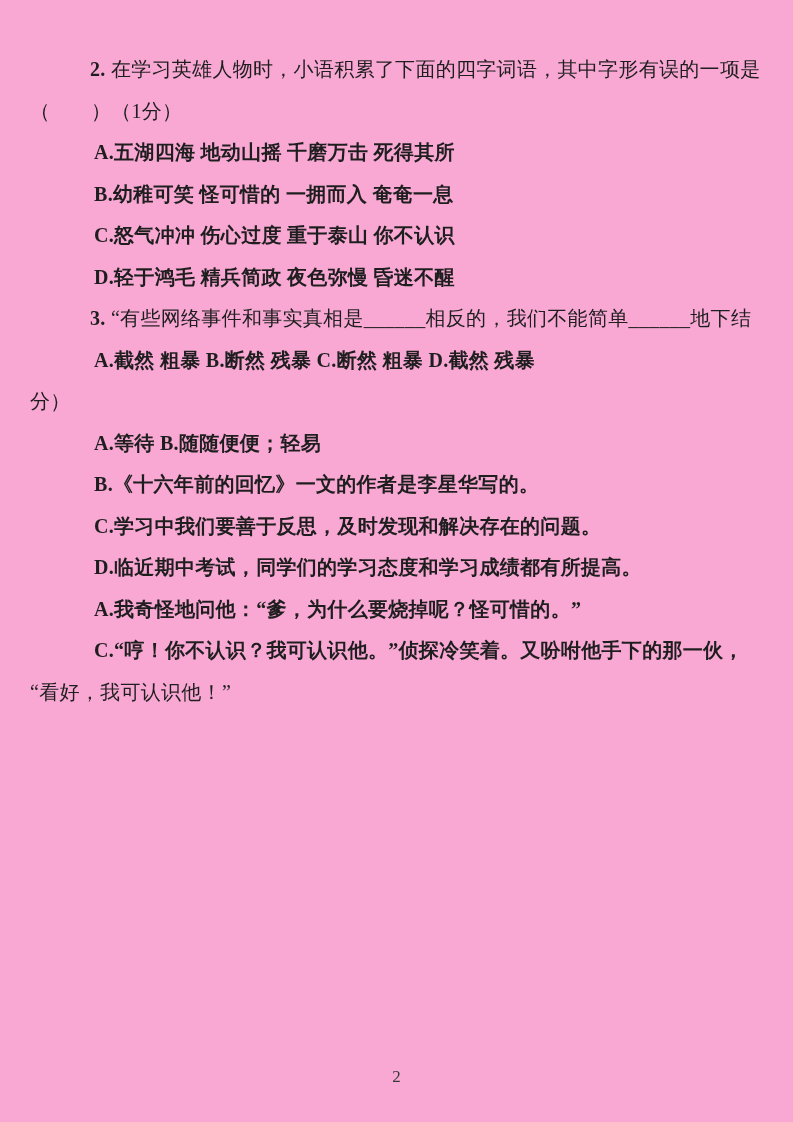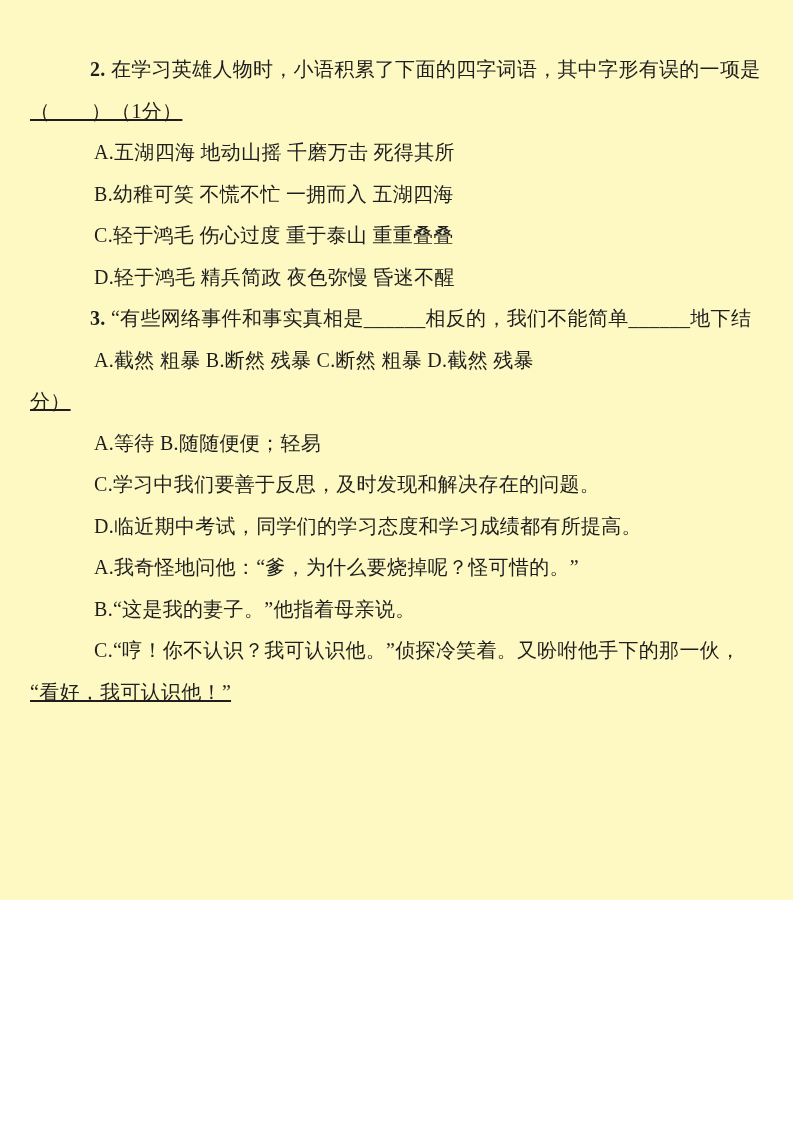--- a/index.html
+++ b/index.html
@@ -3,42 +3,42 @@
 <meta charset="utf-8">
 <style>
   html, body {
     margin: 0;
     padding: 0;
     background: #ffffff;
   }
   .page {
     position: relative;
     width: 793px;
-    height: 900px;
-    background: #fef9c3;
+    height: 1122px;
+    background: #f9a8d4;
     overflow: hidden;
     font-family: "Liberation Serif", "DejaVu Serif", serif;
     color: #1e1e1e;
   }
   .content {
     position: absolute;
     top: 49px;
     left: 30px;
     right: 34px;
   }
   .line {
     height: 41.5px;
     line-height: 41.5px;
     font-size: 20px;
     letter-spacing: 0.3px;
     white-space: nowrap;
   }
   .line.q   { padding-left: 60px; }
-  .line.opt { padding-left: 64px; }
-  .line.cont { padding-left: 0; text-decoration: underline; }
+  .line.opt { padding-left: 64px; font-weight: bold; }
+  .line.cont { padding-left: 0; }
   .qnum {
     font-weight: bold;
   }
   .pageno {
     position: absolute;
     top: 1062px;
     left: 0;
     right: 0;
     height: 30px;
     line-height: 30px;
@@ -50,37 +50,37 @@
 </style>
 </head>
 <body>
 
 <div class="page">
   <div class="content">
       <section>
         <div class="line q"><span class="qnum">2.</span> 在学习英雄人物时，小语积累了下面的四字词语，其中字形有误的一项是</div>
         <div class="line cont">（　　）（1分）</div>
         <div class="line opt">A.五湖四海 地动山摇 千磨万击 死得其所</div>
-        <div class="line opt">B.幼稚可笑 不慌不忙 一拥而入 五湖四海</div>
-        <div class="line opt">C.轻于鸿毛 伤心过度 重于泰山 重重叠叠</div>
+        <div class="line opt">B.幼稚可笑 怪可惜的 一拥而入 奄奄一息</div>
+        <div class="line opt">C.怒气冲冲 伤心过度 重于泰山 你不认识</div>
         <div class="line opt">D.轻于鸿毛 精兵简政 夜色弥慢 昏迷不醒</div>
       </section>
       <section>
         <div class="line q"><span class="qnum">3.</span> “有些网络事件和事实真相是______相反的，我们不能简单______地下结</div>
         <div class="line opt">A.截然 粗暴 B.断然 残暴 C.断然 粗暴 D.截然 残暴</div>
       </section>
       <section>
         <div class="line cont">分）</div>
         <div class="line opt">A.等待 B.随随便便；轻易</div>
       </section>
       <section>
+        <div class="line opt">B.《十六年前的回忆》一文的作者是李星华写的。</div>
         <div class="line opt">C.学习中我们要善于反思，及时发现和解决存在的问题。</div>
         <div class="line opt">D.临近期中考试，同学们的学习态度和学习成绩都有所提高。</div>
       </section>
       <section>
         <div class="line opt">A.我奇怪地问他：“爹，为什么要烧掉呢？怪可惜的。”</div>
-        <div class="line opt">B.“这是我的妻子。”他指着母亲说。</div>
         <div class="line opt">C.“哼！你不认识？我可认识他。”侦探冷笑着。又吩咐他手下的那一伙，</div>
         <div class="line cont">“看好，我可认识他！”</div>
       </section>
     </div>
   <div class="pageno">2</div>
 </div>
 
 </body></html>

